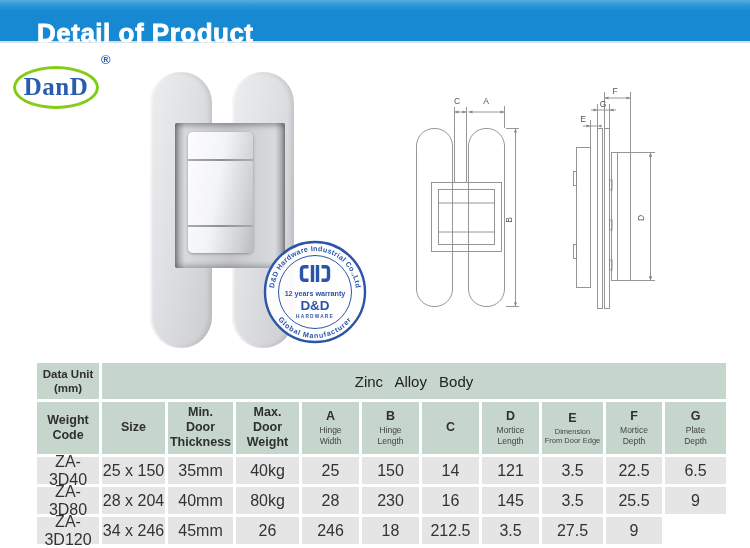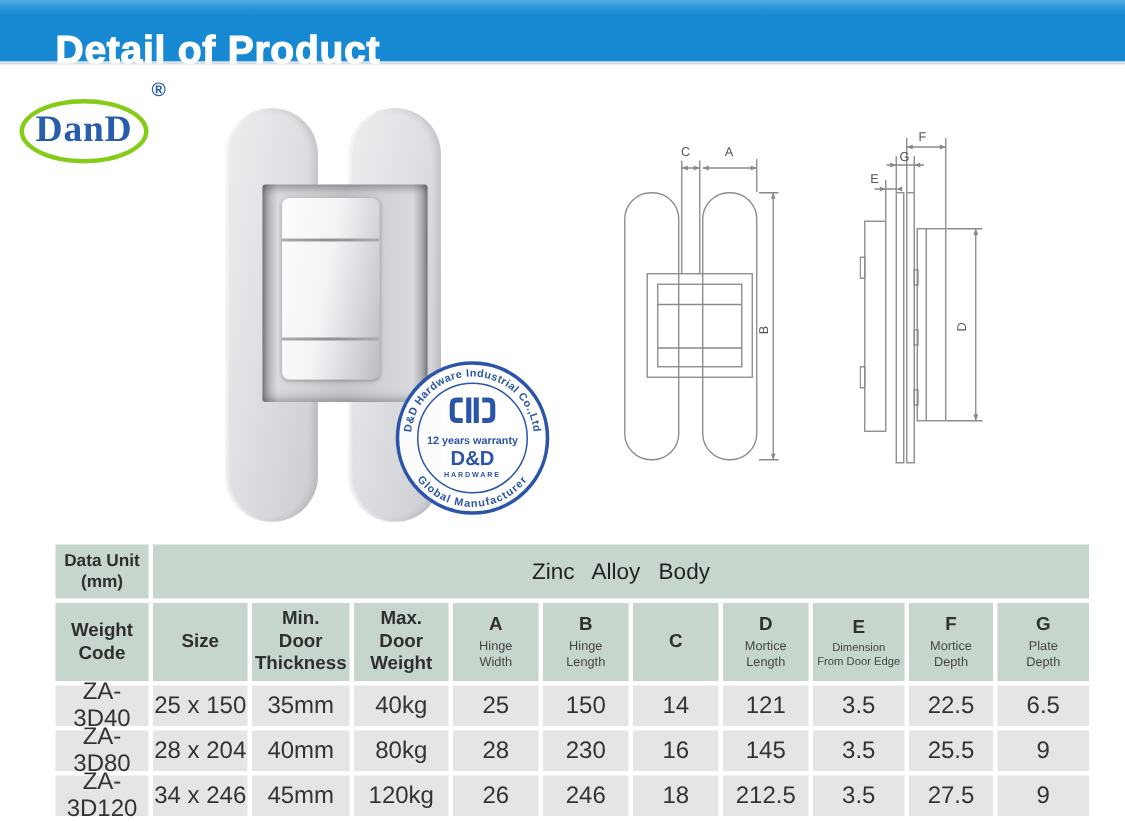--- a/index.html
+++ b/index.html
@@ -273,21 +273,20 @@
     <div class="td">230</div>
     <div class="td">16</div>
     <div class="td">145</div>
     <div class="td">3.5</div>
     <div class="td">25.5</div>
     <div class="td">9</div>
 
     <div class="td">ZA-3D120</div>
     <div class="td">34 x 246</div>
     <div class="td">45mm</div>
-    <div class="td">120kg</div>
     <div class="td">26</div>
     <div class="td">246</div>
     <div class="td">18</div>
     <div class="td">212.5</div>
     <div class="td">3.5</div>
     <div class="td">27.5</div>
     <div class="td">9</div>
   </div>
 
 </div>

